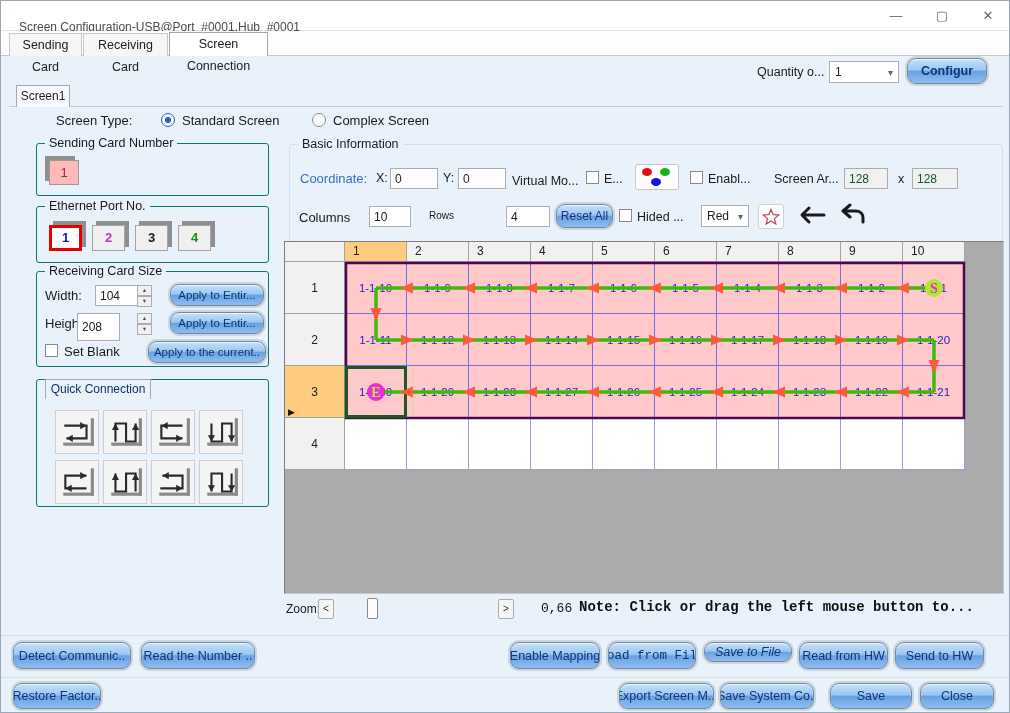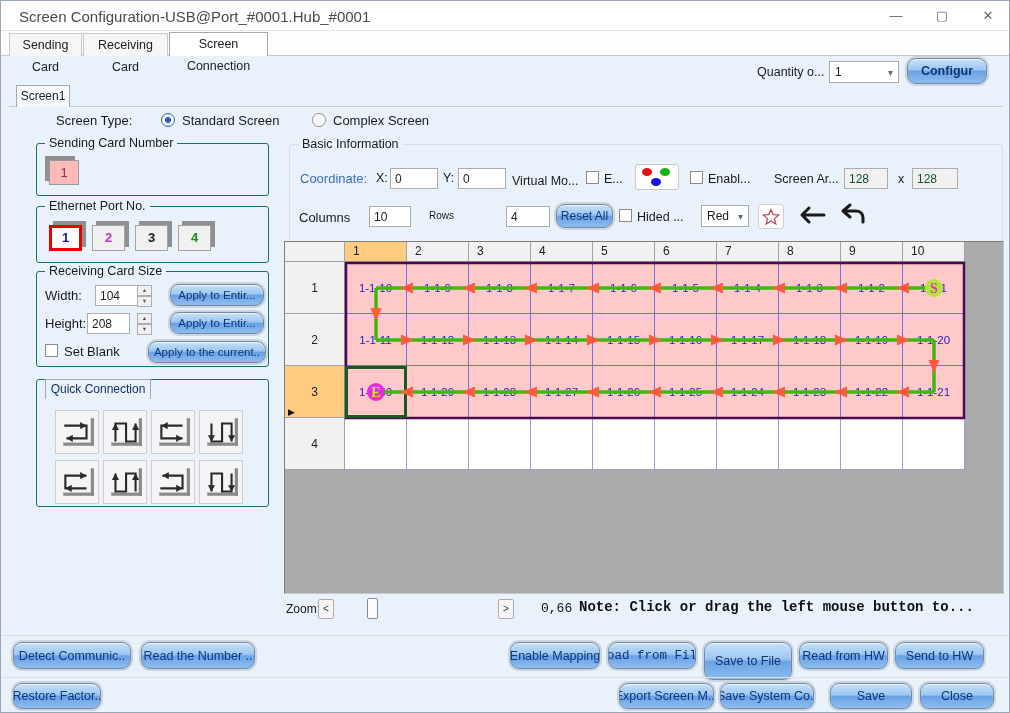--- a/index.html
+++ b/index.html
@@ -1,21 +1,21 @@
 <!DOCTYPE html>
 <html><head>
 <meta charset="utf-8">
 <style>
   * { margin:0; padding:0; box-sizing:border-box; }
   html,body { width:1010px; height:713px; background:#fff; font-family:"Liberation Sans",sans-serif; }
   .app { position:relative; width:1010px; height:713px; background:#E9F2FB; border:1px solid #9AA7B8; overflow:hidden; }
 
   
   .titlebar { position:absolute; left:0; top:0; width:1008px; height:30px; background:#fff; border-bottom:1px solid #E3E3E3; }
-  .title-text { position:absolute; left:18px; top:7px; font-size:15px; color:#4A4A4A; }
+  .title-text { position:absolute; left:18px; top:19px; font-size:12px; color:#4A4A4A; }
   .winbtn { position:absolute; top:4px; width:34px; height:22px; text-align:center; line-height:22px; color:#666; font-size:13px; cursor:default; }
 
   
   .tabstrip { position:absolute; left:0; top:30px; width:1008px; height:25px; background:#FDFDFD; border-bottom:1px solid #C8C8C8; }
   .tab { position:absolute; top:2px; height:23px; line-height:22px; text-align:center; font-size:12.5px; color:#222;
          background:#F6F6F6; border:1px solid #C8C8C8; border-bottom:none; }
   .tab.active { background:#FFFFFF; border-color:#A7A7A7; height:24px; top:1px; z-index:2; }
 
   
   .lbl { position:absolute; font-size:12.5px; color:#1A1A1A; white-space:nowrap; }
@@ -137,21 +137,21 @@
   <div class="group" style="left:35px; top:270px; width:233px; height:96px;">
     <span class="legend">Receiving Card Size</span>
     <div class="lbl" style="left:8px; top:16px; font-size:13px;">Width:</div>
     <input class="input" style="left: 58px; top: 13px; width: 43px; height: 21px;" value="104">
     <div class="spin" style="left:100px; top:13px; height:21px;">
         <span>▲</span>
         <span>▼</span>
       </div>
     <div class="btnb" style="left:133px; top:12px; width:94px; height:22px; font-size:11.5px;">Apply to Entir...</div>
     <div class="lbl" style="left:8px; top:44px; font-size:13px;">Height:</div>
-    <input class="input" style="left: 50px; top: 41px; width: 43px; height: 21px;" value="208">
+    <input class="input" style="left: 40px; top: 41px; width: 43px; height: 28px;" value="208">
     <div class="spin" style="left:100px; top:41px; height:21px;">
         <span>▲</span>
         <span>▼</span>
       </div>
     <div class="btnb" style="left:133px; top:40px; width:94px; height:22px; font-size:11.5px;">Apply to Entir...</div>
     <div class="checkbox" style="left:8px; top:72px;"></div>
     <div class="lbl" style="left:27px; top:72px; font-size:13px;">Set Blank</div>
     <div class="btnb" style="left:111px; top:69px; width:118px; height:22px; font-size:11.5px;">Apply to the current..</div>
   </div>
 
@@ -415,21 +415,21 @@
   <div class="zoom-thumb" style="left:366px; top:597px;"></div>
   <div class="zoom-btn" style="left:497px; top:598px;">&gt;</div>
   <div class="lbl mono" style="left:540px; top:600px; font-size:13px; color:#111;">0,66</div>
   <div class="lbl mono" style="left:578px; top:598px; font-size:14px; font-weight:bold; color:#111;">Note: Click or drag the left mouse button to...</div>
 
   <div class="divider" style="top:634px;"></div>
   <div class="btnb" style="left:12px;  top:641px; width:118px; height:27px;">Detect Communic..</div>
   <div class="btnb" style="left:140px; top:641px; width:114px; height:27px;">Read the Number ..</div>
   <div class="btnb" style="left:509px; top:641px; width:90px;  height:27px;">Enable Mapping</div>
   <div class="btnb" style="left:607px; top:641px; width:88px;  height:27px;font-family:Liberation Mono, monospace;">Load from File</div>
-  <div class="btnb" style="left:703px; top:641px; width:88px;  height:38px;">Save to File</div>
+  <div class="btnb" style="left:703px; top:641px; width:88px;  height:20px;font-style:italic;">Save to File</div>
   <div class="btnb" style="left:798px; top:641px; width:89px;  height:27px;">Read from HW</div>
   <div class="btnb" style="left:894px; top:641px; width:89px;  height:27px;">Send to HW</div>
   <div class="divider" style="top:676px;"></div>
   <div class="btnb" style="left:12px;  top:682px; width:88px; height:26px;">Restore Factor..</div>
   <div class="btnb" style="left:618px; top:682px; width:95px; height:26px;">Export Screen M...</div>
   <div class="btnb" style="left:719px; top:682px; width:94px; height:26px;">Save System Co..</div>
   <div class="btnb" style="left:829px; top:682px; width:82px; height:26px;">Save</div>
   <div class="btnb" style="left:919px; top:682px; width:74px; height:26px;">Close</div>
 </div>
 

